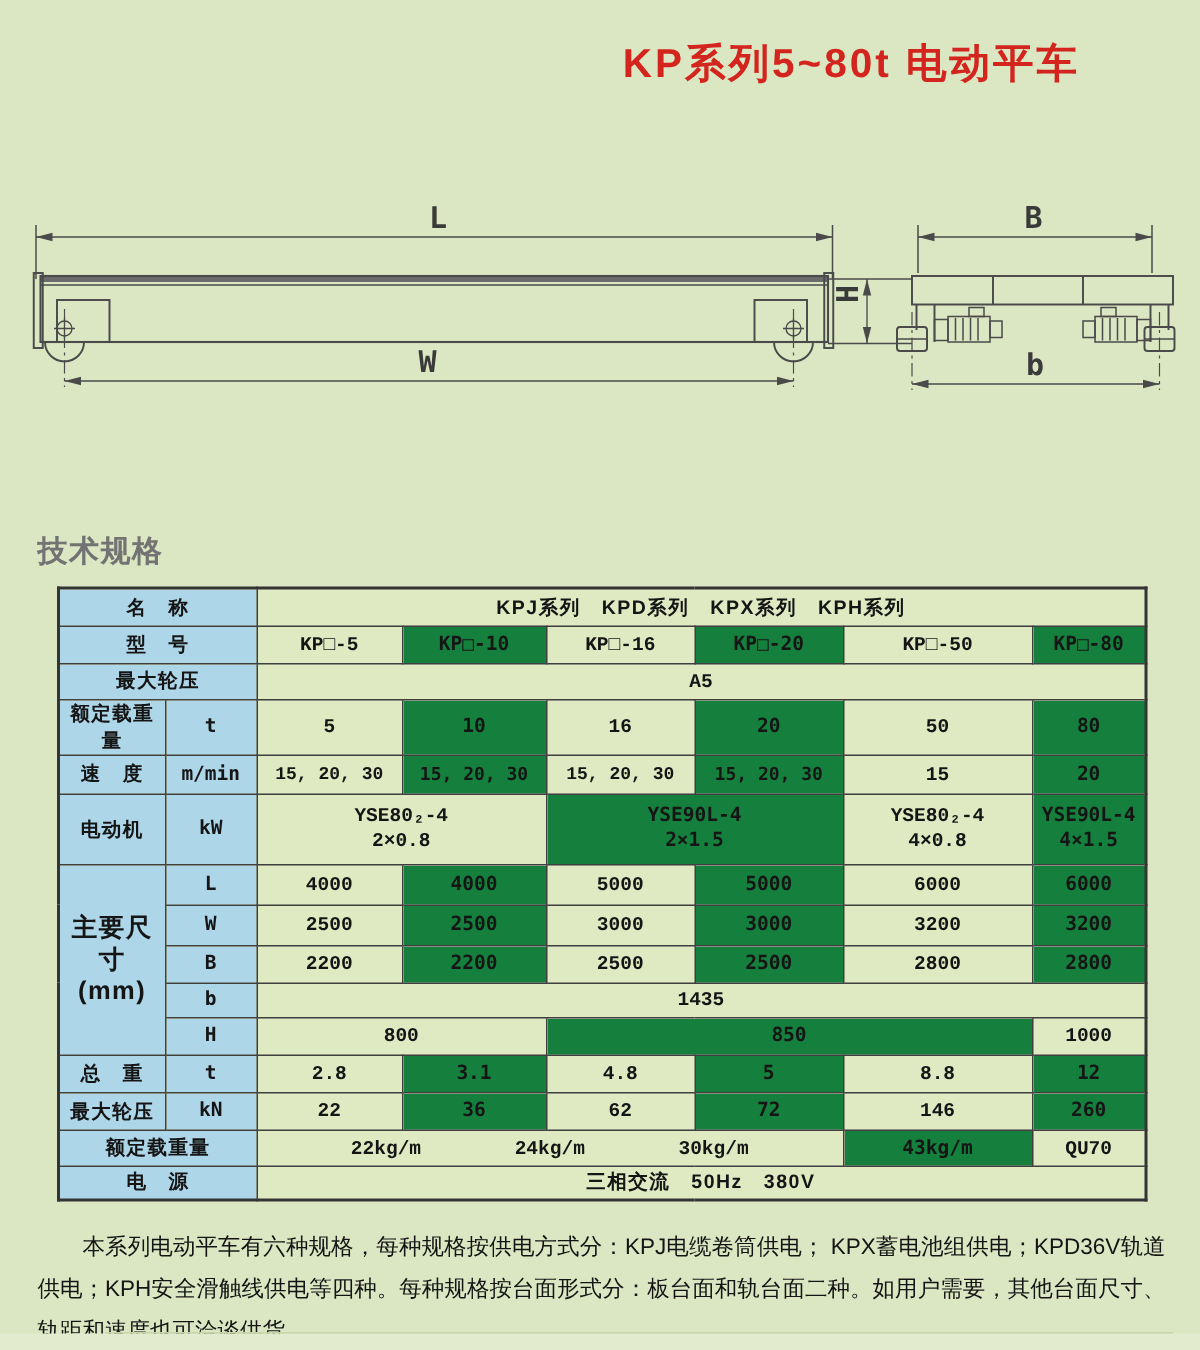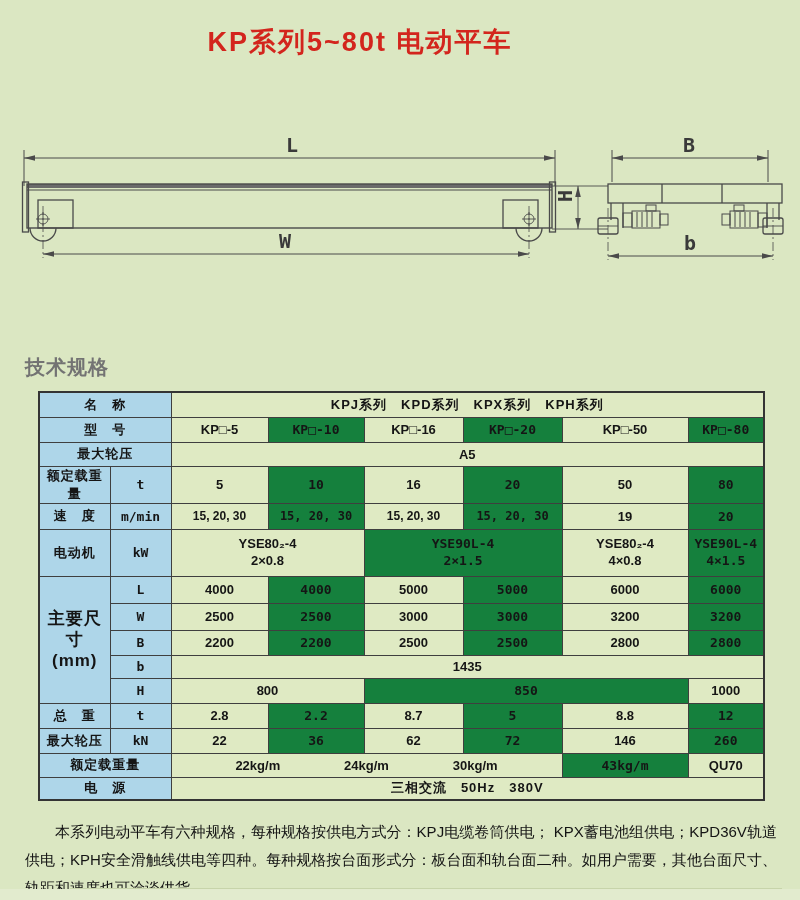--- a/index.html
+++ b/index.html
@@ -2,42 +2,42 @@
 <html><head>
 <meta charset="utf-8">
 <style>
   html,body{margin:0;padding:0;}
   body{
     width:800px;height:900px;position:relative;overflow:hidden;
     background:#dbe7c2;
     font-family:"Liberation Sans",sans-serif;
   }
   .title{
-    position:absolute;top:24px;left:0;width:720px;text-align:center;
+    position:absolute;top:24px;left:0;width:720px;text-align:right;
     font-size:27px;font-weight:bold;color:#d3251d;letter-spacing:2px;
   }
   svg.drawing{position:absolute;top:130px;left:0;}
   .dimtext{font-family:"DejaVu Sans Mono",monospace;font-size:20px;font-weight:bold;fill:#3a3a3a;}
   .sec-head{
     position:absolute;top:354px;left:25px;
     font-size:20px;font-weight:bold;color:#737373;letter-spacing:1px;
   }
   table.spec{
     position:absolute;top:391px;left:38px;width:725px;
     border-collapse:collapse;table-layout:fixed;
     border:2.5px solid #343434;
   }
   table.spec td{
     border:1.5px solid #3f3f3f;text-align:center;vertical-align:middle;
     padding:0;font-size:13px;font-weight:bold;color:#151515;
     overflow:hidden;
   }
   td.lbl{background:#aed6e9;font-size:13.5px;letter-spacing:1px;}
   td.unit{background:#aed6e9;font-family:"DejaVu Sans Mono",monospace;}
-  td.g{background:#dfeac3;font-family:Liberation Sans, sans-serif;}
+  td.g{background:#dfeac3;font-family:Liberation Mono, monospace;}
   td.bl{background:#15803d;font-family:"DejaVu Sans Mono",monospace;}
   td.cjk{font-family:"Liberation Sans",sans-serif;letter-spacing:1px;}
   td.pre{white-space:pre-line;line-height:1.25;}
   .rail-flex{display:flex;justify-content:space-evenly;align-items:center;width:100%;}
   .footer{
     position:absolute;top:818px;left:25px;width:752px;
     font-size:15px;line-height:28px;color:#141414;text-indent:2em;
     text-align:justify;
   }
   .bottom-line{position:absolute;top:888px;left:70px;width:712px;height:1px;background:#c7d4aa;}
@@ -221,21 +221,21 @@
     <td class="bl">80</td>
   </tr>
 
   <tr style="height:26px">
     <td class="lbl">速　度</td>
     <td class="unit">m/min</td>
     <td class="g" style="font-size:12px">15, 20, 30</td>
     <td class="bl" style="font-size:12px">15, 20, 30</td>
     <td class="g" style="font-size:12px">15, 20, 30</td>
     <td class="bl" style="font-size:12px">15, 20, 30</td>
-    <td class="g">19</td>
+    <td class="g">15</td>
     <td class="bl">20</td>
   </tr>
 
   <tr style="height:47px">
     <td class="lbl">电动机</td>
     <td class="unit">kW</td>
     <td class="g pre" colspan="2">YSE80₂-4
 2×0.8</td>
     <td class="bl pre" colspan="2">YSE90L-4
 2×1.5</td>
@@ -286,22 +286,22 @@
     <td class="unit">H</td>
     <td class="g" colspan="2">800</td>
     <td class="bl" colspan="3">850</td>
     <td class="g">1000</td>
   </tr>
 
   <tr style="height:25px">
     <td class="lbl">总　重</td>
     <td class="unit">t</td>
     <td class="g">2.8</td>
-    <td class="bl">2.2</td>
-    <td class="g">8.7</td>
+    <td class="bl">3.1</td>
+    <td class="g">4.8</td>
     <td class="bl">5</td>
     <td class="g">8.8</td>
     <td class="bl">12</td>
   </tr>
 
   <tr style="height:25px">
     <td class="lbl">最大轮压</td>
     <td class="unit">kN</td>
     <td class="g">22</td>
     <td class="bl">36</td>

